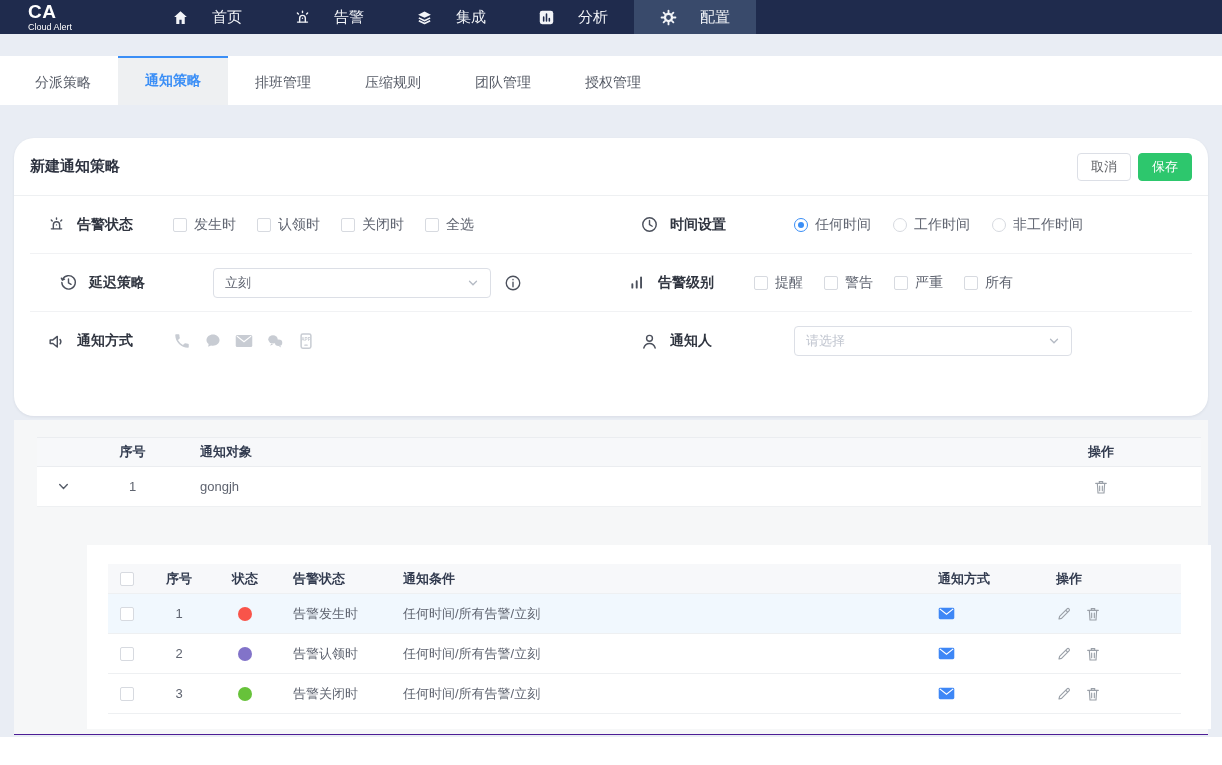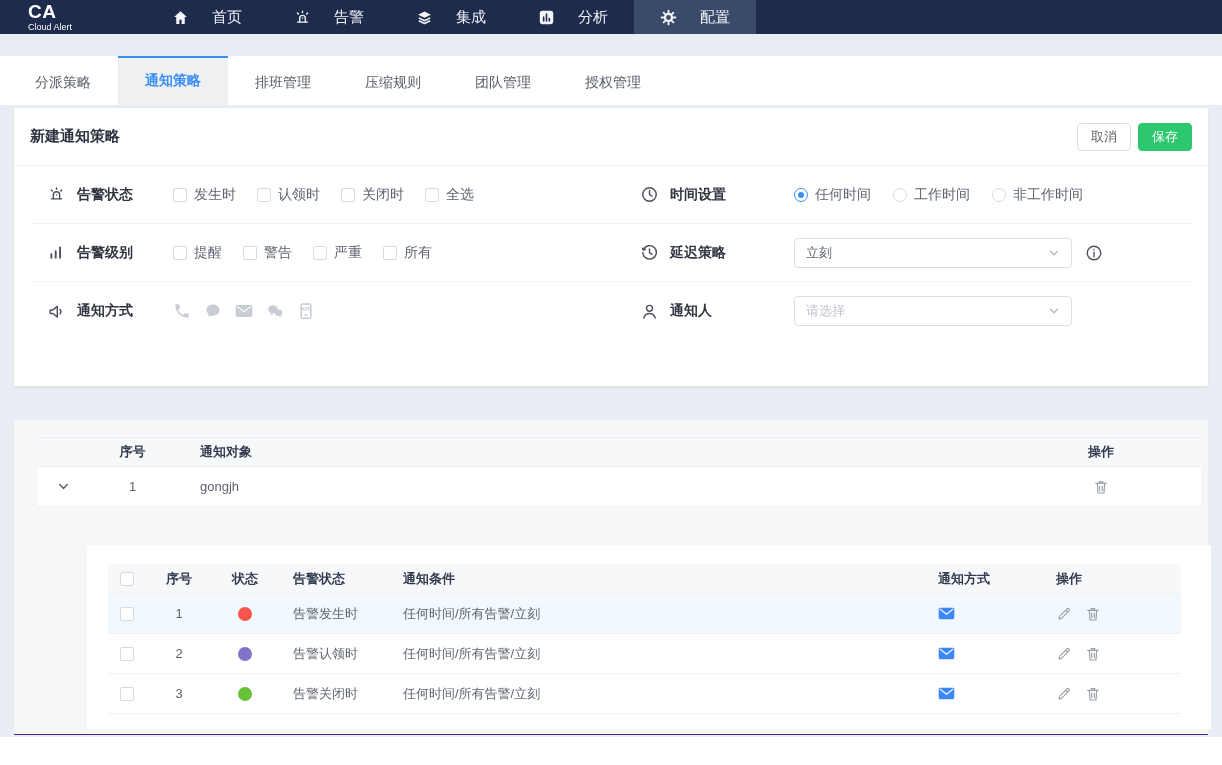--- a/index.html
+++ b/index.html
@@ -22,21 +22,21 @@
   .nav-item { display:flex; align-items:center; gap:23px; padding:0 26px; font-size:15px; cursor:pointer; color:#f2f4f8; }
   .nav-item.active { background:#394a6b; }
   .nav-item svg { width:17px; height:17px; }
 
   
   .tabbar { position:absolute; top:56px; left:0; width:100%; height:49px; background:#fff; display:flex; padding-left:8px; }
   .tab { padding:0 27px; line-height:49px; font-size:14px; color:#565b66; cursor:pointer; border-top:2px solid transparent; }
   .tab.active { color:#3a8ef6; font-weight:bold; background:#eef0f2; border-top:2px solid #3a8ef6; line-height:45px; }
 
   
-  .card { position:absolute; left:14px; top:108px; width:1194px; height:278px; background:#fff; box-shadow:0 1px 3px rgba(30,40,70,0.08); }
+  .card { position:absolute; left:14px; top:138px; width:1194px; height:278px; background:#fff; box-shadow:0 1px 3px rgba(30,40,70,0.08);border-radius:20px; }
   .card-header { height:58px; display:flex; align-items:center; padding:0 16px; border-bottom:1px solid #eef0f2; }
   .card-title { font-size:15px; font-weight:bold; color:#2e3340; }
   .header-actions { margin-left:auto; display:flex; gap:7px; }
   .btn { height:28px; padding:0 13px; border-radius:4px; font-size:13px; display:flex; align-items:center; cursor:pointer; }
   .btn-cancel { background:#fff; border:1px solid #dcdfe6; color:#606266; }
   .btn-save { background:#2dc76d; border:1px solid #2dc76d; color:#fff; }
 
   .form-grid { display:grid; grid-template-columns:1fr 1fr; padding:0 16px; }
   .cell { height:58px; display:flex; align-items:center; border-bottom:1px solid #f1f2f4; }
   .cell.noborder { border-bottom:none; }
@@ -233,47 +233,20 @@
             <span class="rdot"></span>
             <span>工作时间</span>
           </label>
         <label class="radio">
             <span class="rdot"></span>
             <span>非工作时间</span>
           </label>
       </div>
     </div>
 
-    <div class="cell">
-      <span class="cell-icon">
-        <svg viewBox="0 0 24 24" fill="none" stroke="currentColor" stroke-width="2.4" stroke-linecap="round">
-            <path d="M5.5 18.5v-4.5M11 18.5v-8M16.5 18.5V5.5"></path>
-          </svg>
-      </span>
-      <span class="cell-label">告警级别</span>
-      <div class="checks">
-        <label class="check">
-            <span class="box"></span>
-            <span>提醒</span>
-          </label>
-        <label class="check">
-            <span class="box"></span>
-            <span>警告</span>
-          </label>
-        <label class="check">
-            <span class="box"></span>
-            <span>严重</span>
-          </label>
-        <label class="check">
-            <span class="box"></span>
-            <span>所有</span>
-          </label>
-      </div>
-    </div>
-
     <div class="cell right">
       <span class="cell-icon">
         <svg viewBox="0 0 24 24" fill="none" stroke="currentColor" stroke-width="1.8" stroke-linecap="round">
             <path d="M4.5 8a8.5 8.5 0 11-.9 4"></path>
             <path d="M3 6.5L4.3 9l2.6-1.2"></path>
             <path d="M12 7.5v5l3.2 1.8"></path>
           </svg>
       </span>
       <span class="cell-label">延迟策略</span>
       <div class="select">
@@ -283,20 +256,47 @@
               <path d="M5 8.5l7 7 7-7"></path>
             </svg>
           </span>
       </div>
       <span class="info-btn">
         <svg viewBox="0 0 24 24" fill="none" stroke="currentColor" stroke-width="1.8" stroke-linecap="round">
             <circle cx="12" cy="12" r="9"></circle>
             <path d="M12 11v6M12 7.3v.3"></path>
           </svg>
       </span>
+    </div>
+
+    <div class="cell">
+      <span class="cell-icon">
+        <svg viewBox="0 0 24 24" fill="none" stroke="currentColor" stroke-width="2.4" stroke-linecap="round">
+            <path d="M5.5 18.5v-4.5M11 18.5v-8M16.5 18.5V5.5"></path>
+          </svg>
+      </span>
+      <span class="cell-label">告警级别</span>
+      <div class="checks">
+        <label class="check">
+            <span class="box"></span>
+            <span>提醒</span>
+          </label>
+        <label class="check">
+            <span class="box"></span>
+            <span>警告</span>
+          </label>
+        <label class="check">
+            <span class="box"></span>
+            <span>严重</span>
+          </label>
+        <label class="check">
+            <span class="box"></span>
+            <span>所有</span>
+          </label>
+      </div>
     </div>
 
     <div class="cell noborder">
       <span class="cell-icon">
         <svg viewBox="0 0 24 24" fill="none" stroke="currentColor" stroke-width="1.8" stroke-linejoin="round" stroke-linecap="round">
             <path d="M4 10v4.5h3.5L13 19V5.5L7.5 10H4z"></path>
             <path d="M16.5 9.5a4.6 4.6 0 010 5.5"></path>
           </svg>
       </span>
       <span class="cell-label">通知方式</span>

